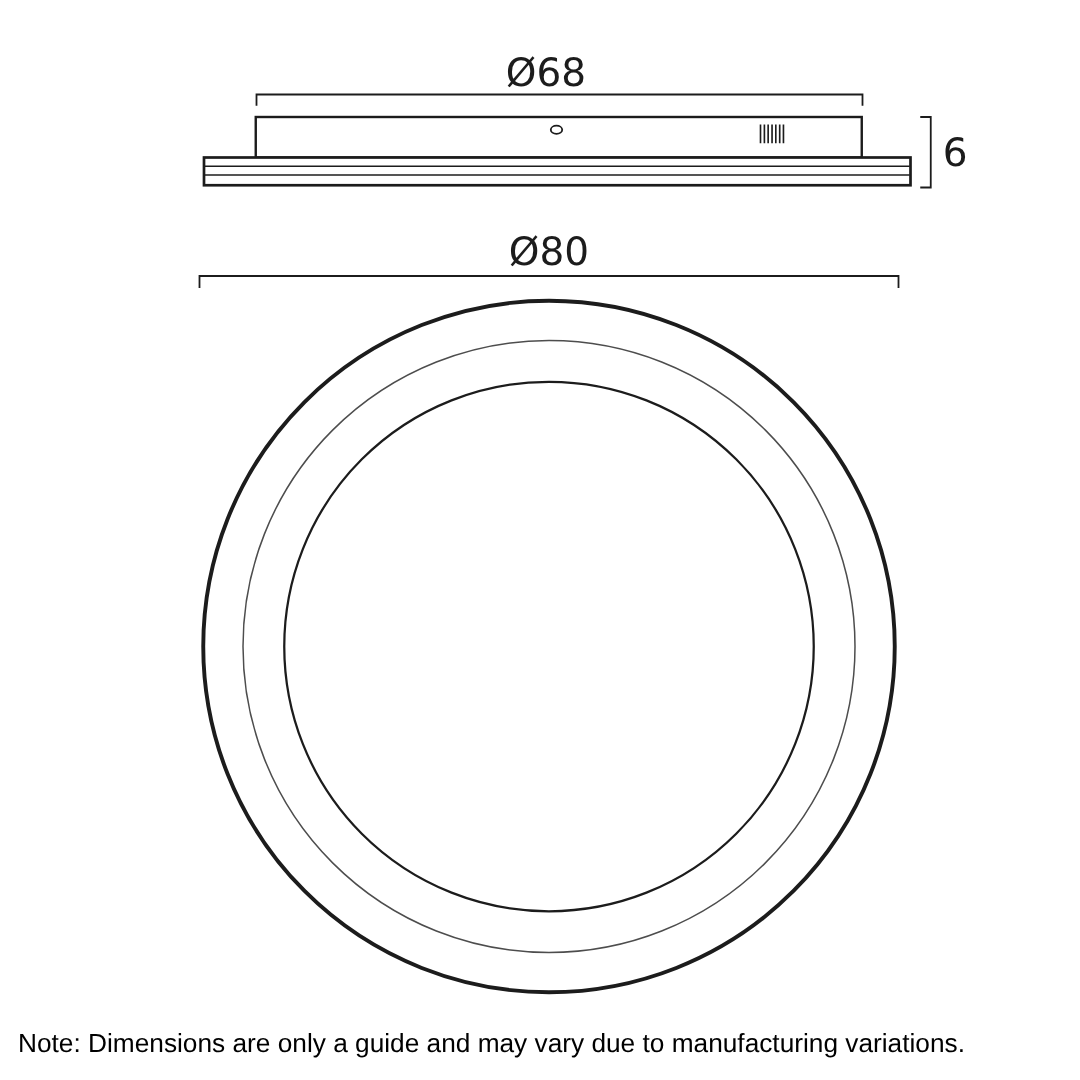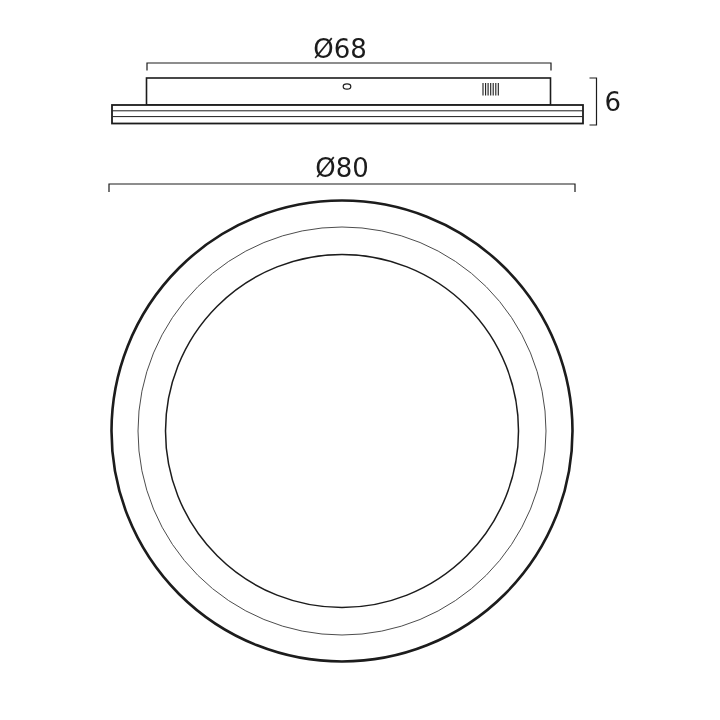--- a/index.html
+++ b/index.html
@@ -11,20 +11,21 @@
   html, body {
     width: 720px; height: 720px;
     background: var(--background, #fff);
     font-family: "Liberation Sans", sans-serif;
     overflow: hidden;
   }
   .canvas {
     position: relative;
     width: 720px; height: 720px;
     background: var(--background, #fff);
+    padding-left: 24px;
   }
   svg { display: block; }
 
   .stroke-main   { stroke: var(--line, #1c1c1c); fill: none; }
   .stroke-thin   { stroke: var(--thin-line, #4d4d4d); fill: none; }
   .fill-white    { fill: #ffffff; }
 
   .dim-text {
     font-family: "DejaVu Sans", sans-serif;
     font-size: 26px;
@@ -80,13 +81,14 @@
 
       <path d="M109 192 L109 184 L575 184 L575 192" class="stroke-main" stroke-width="1.2"></path>
       <text x="342" y="176.5" text-anchor="middle" class="dim-text">Ø80</text>
 
       <circle cx="342" cy="431" r="230.5" class="stroke-main" stroke-width="2.6"></circle>
       <circle cx="342" cy="431" r="204" class="stroke-thin" stroke-width="1"></circle>
       <circle cx="342" cy="431" r="176.5" class="stroke-main" stroke-width="1.5"></circle>
     </g>
   </svg>
 
+  <div class="note">Note: Dimensions are only a guide and may vary due to manufacturing variations.</div>
 </div>
 
 </body></html>

